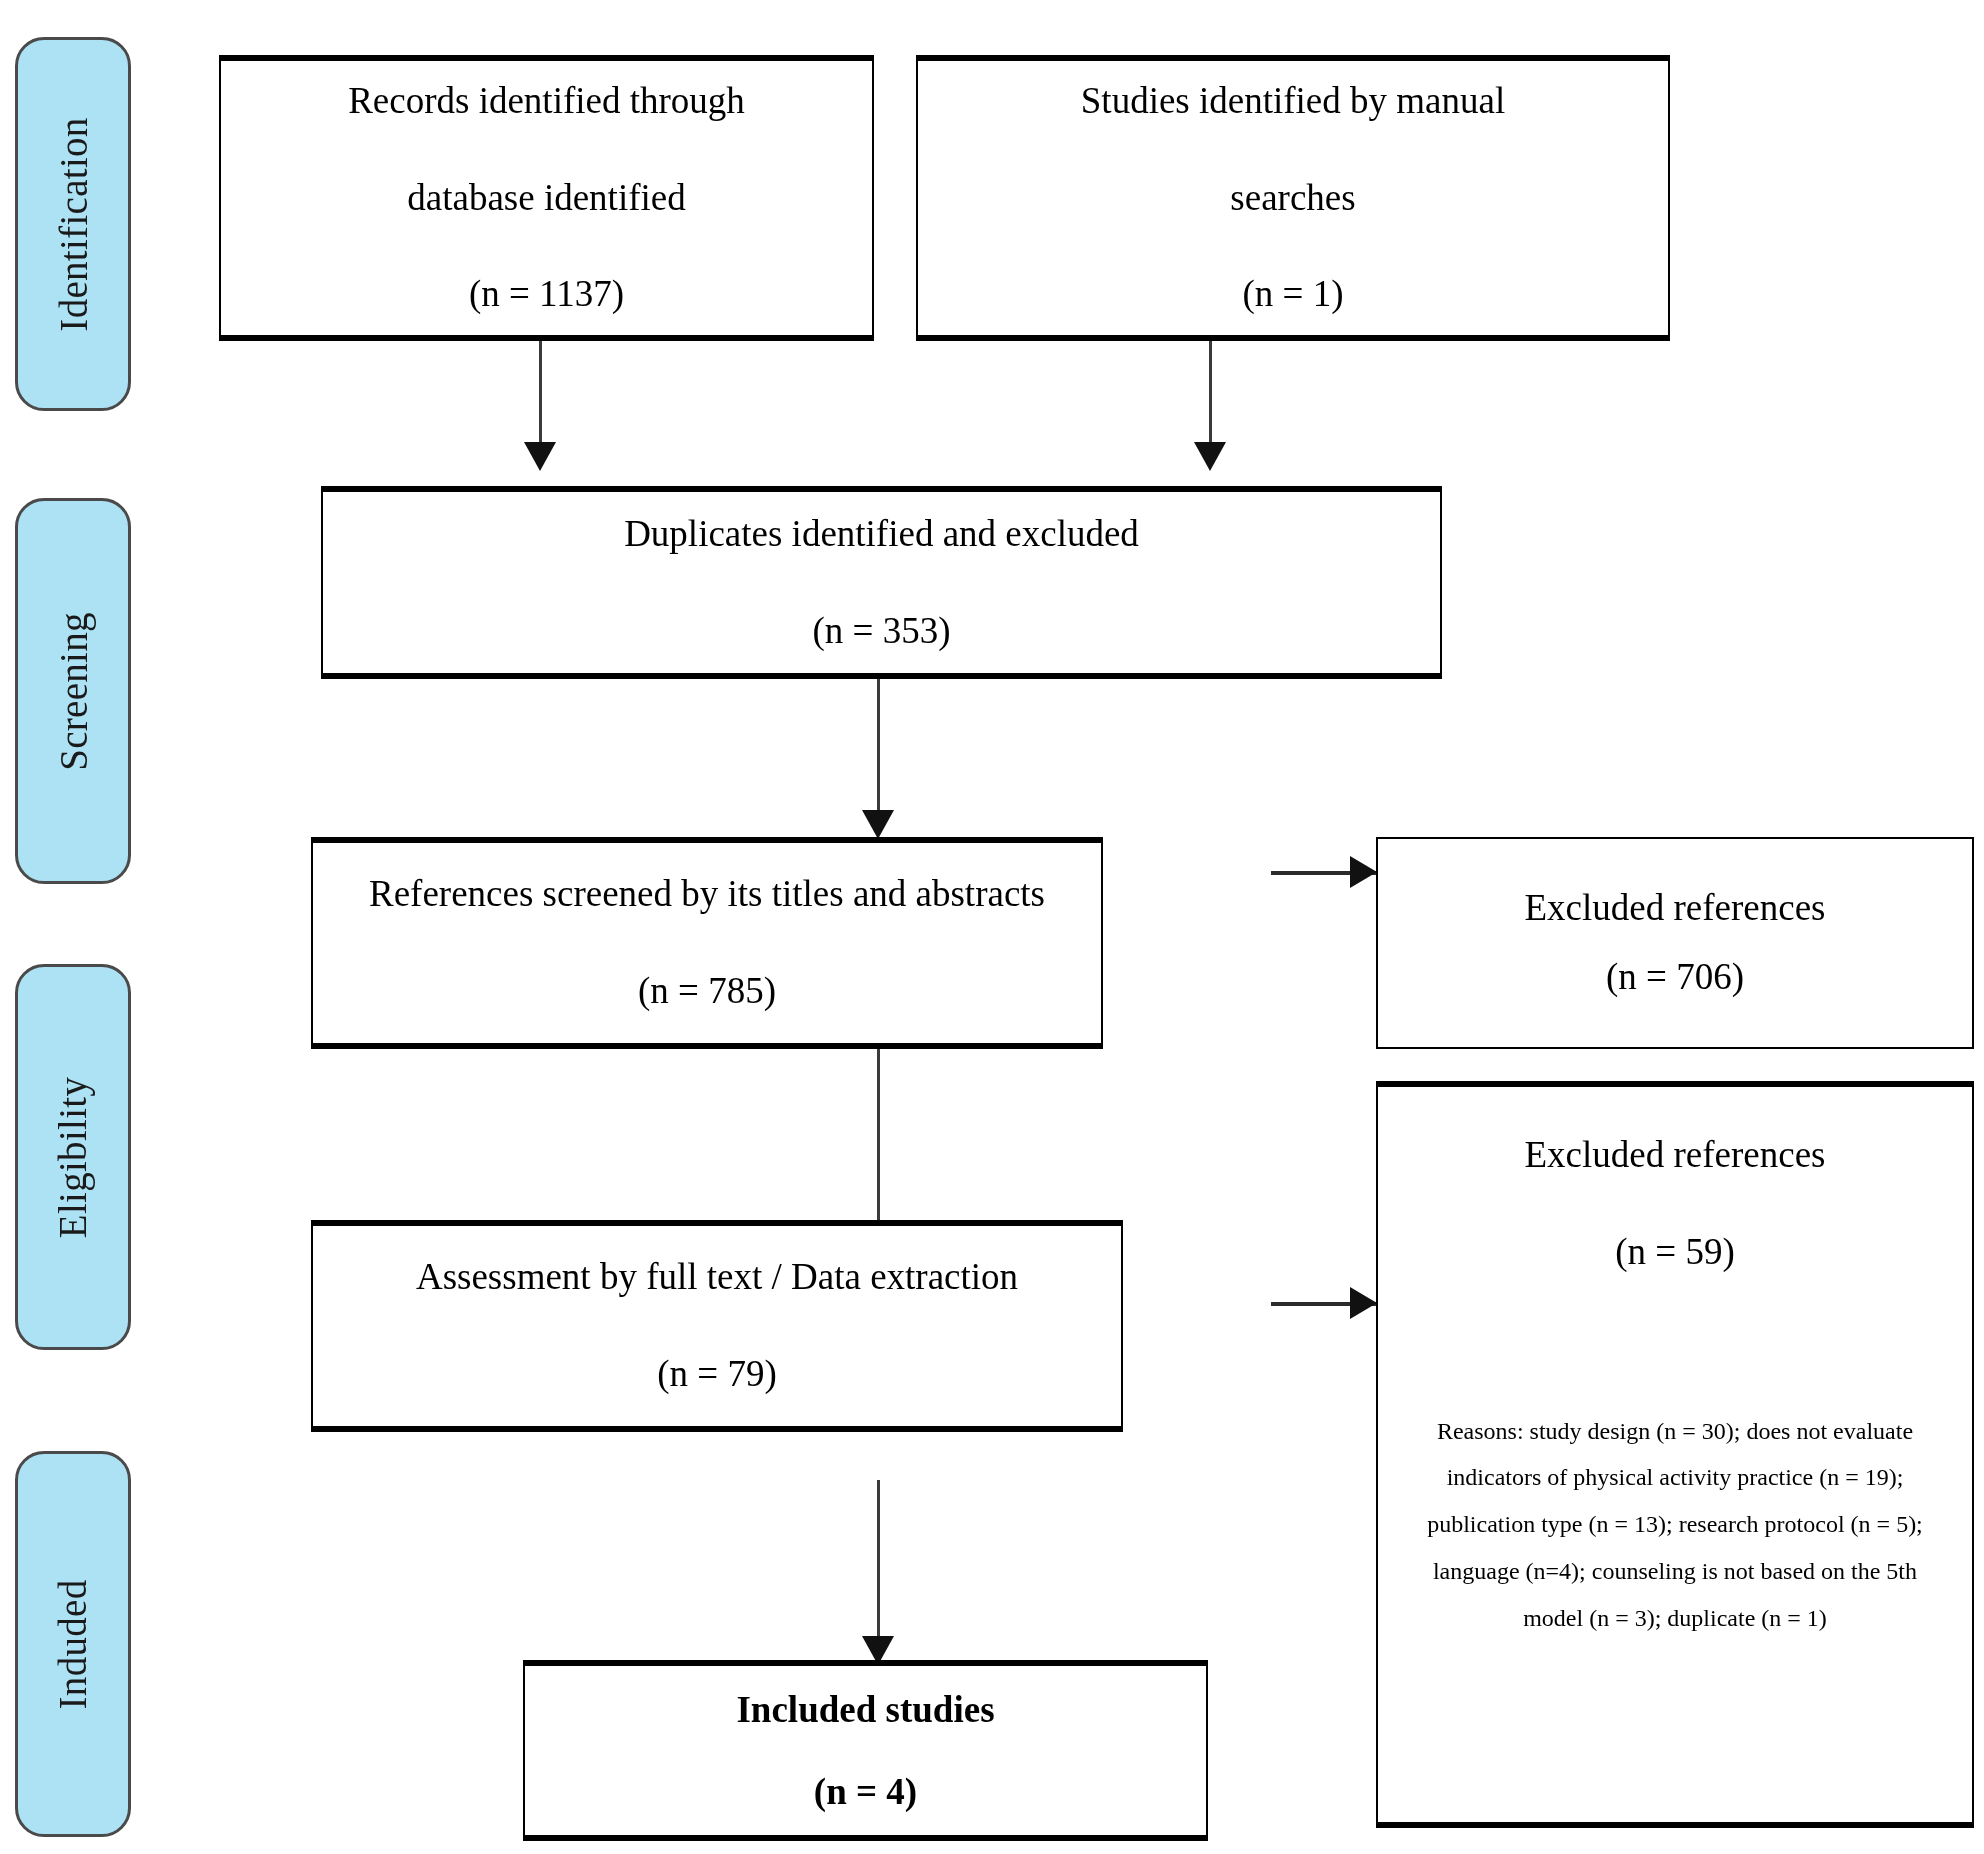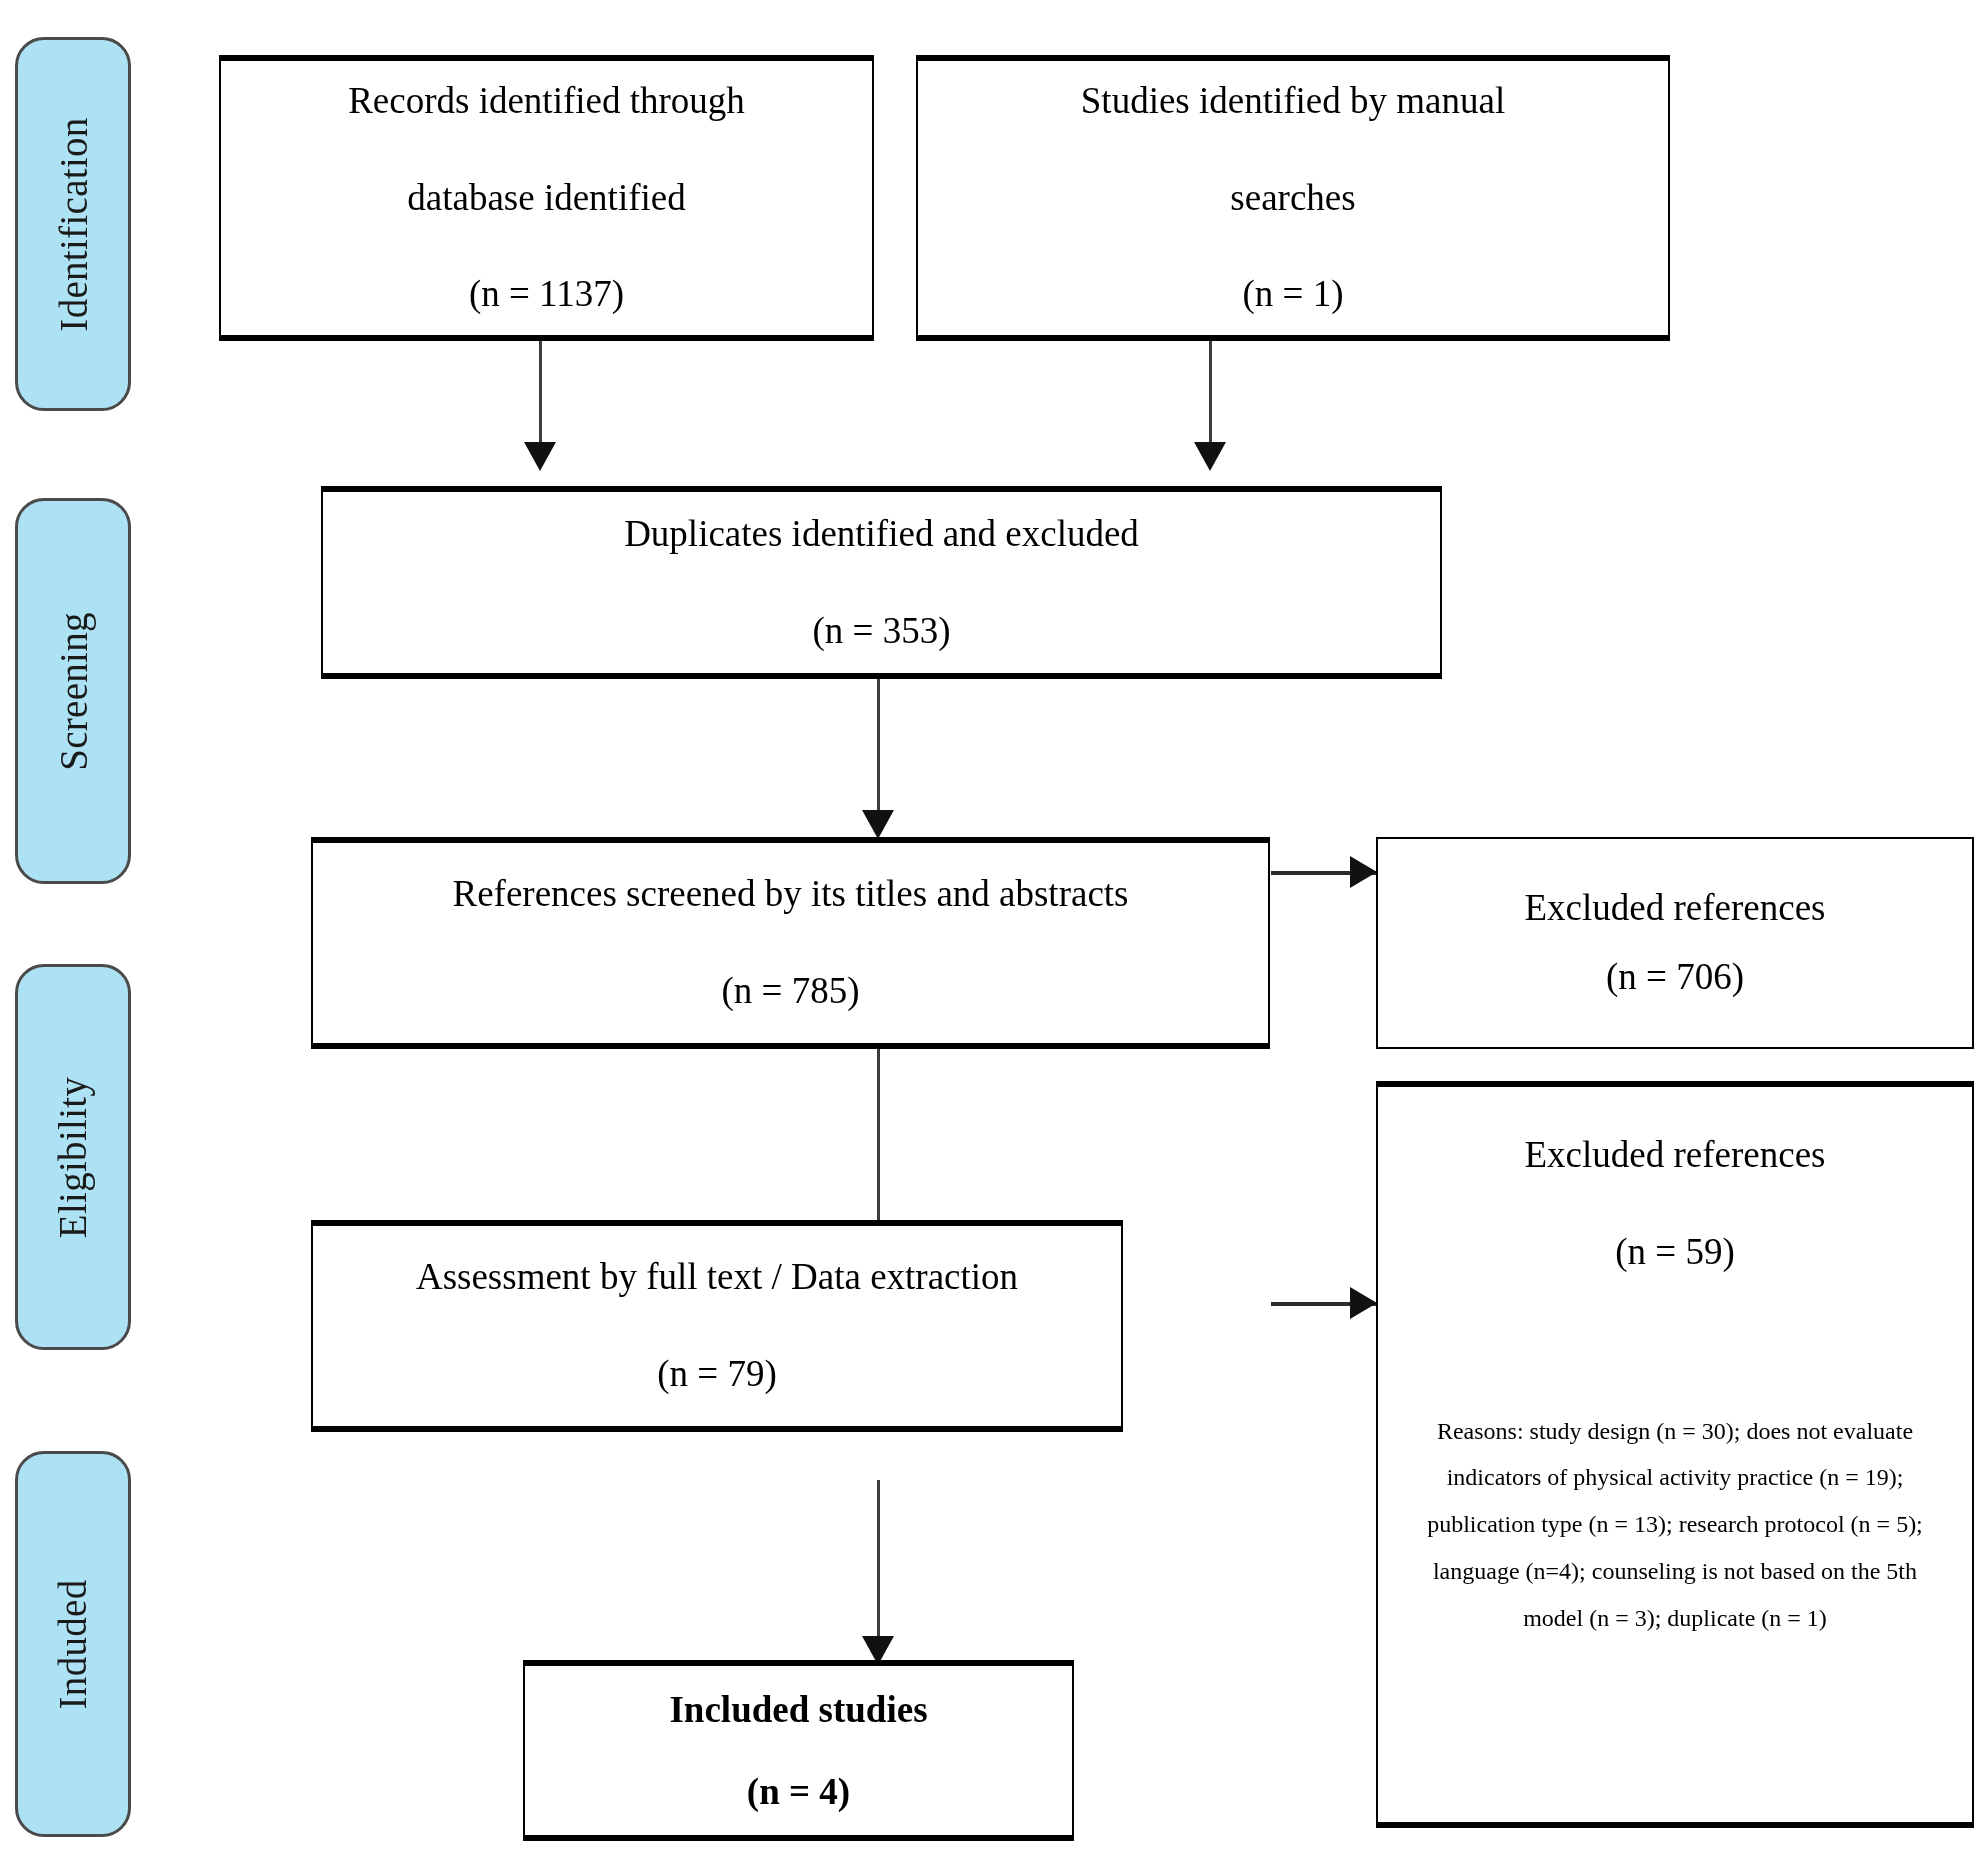--- a/index.html
+++ b/index.html
@@ -113,21 +113,21 @@
   <div class="arrow-d" style="left:1194px;top:442px;"></div>
 
   <div class="fbox thick" style="left:321px;top:486px;width:1121px;height:193px;">
     <span class="ln">Duplicates identified and excluded</span>
     <span class="ln">(n = 353)</span>
   </div>
 
   <div class="vline" style="left:877px;top:679px;height:141px;"></div>
   <div class="arrow-d" style="left:862px;top:810px;"></div>
 
-  <div class="fbox thick" style="left:311px;top:837px;width:959px;height:212px;">
+  <div class="fbox thick" style="left:311px;top:837px;width:792px;height:212px;">
     <span class="ln">References screened by its titles and abstracts</span>
     <span class="ln">(n = 785)</span>
   </div>
 
   <div class="hline" style="left:1271px;top:871px;width:105px;"></div>
   <div class="arrow-r" style="left:1350px;top:856px;"></div>
 
   <div class="fbox" style="left:1376px;top:837px;width:598px;height:212px;">
     <span class="ln">Excluded references</span>
     <span class="ln">(n = 706)</span>
@@ -146,19 +146,19 @@
 
   <div class="fbox thick" style="left:1376px;top:1081px;width:598px;height:747px;justify-content:flex-start;padding-top:34px;">
     <span class="ln">Excluded references</span>
     <span class="ln">(n = 59)</span>
     <span class="reasons" style="margin-top:93px;">Reasons: study design (n = 30); does not evaluate indicators of physical activity practice (n = 19); publication type (n = 13); research protocol (n = 5); language (n=4); counseling is not based on the 5th model (n = 3); duplicate (n = 1)</span>
   </div>
 
   <div class="vline" style="left:877px;top:1480px;height:166px;"></div>
   <div class="arrow-d" style="left:862px;top:1636px;"></div>
 
-  <div class="fbox thick bold" style="left:523px;top:1660px;width:551px;height:181px;">
+  <div class="fbox thick bold" style="left:523px;top:1660px;width:685px;height:181px;">
     <span class="ln">Included studies</span>
     <span class="ln">(n = 4)</span>
   </div>
 
 </div>
 
 
 </body></html>

